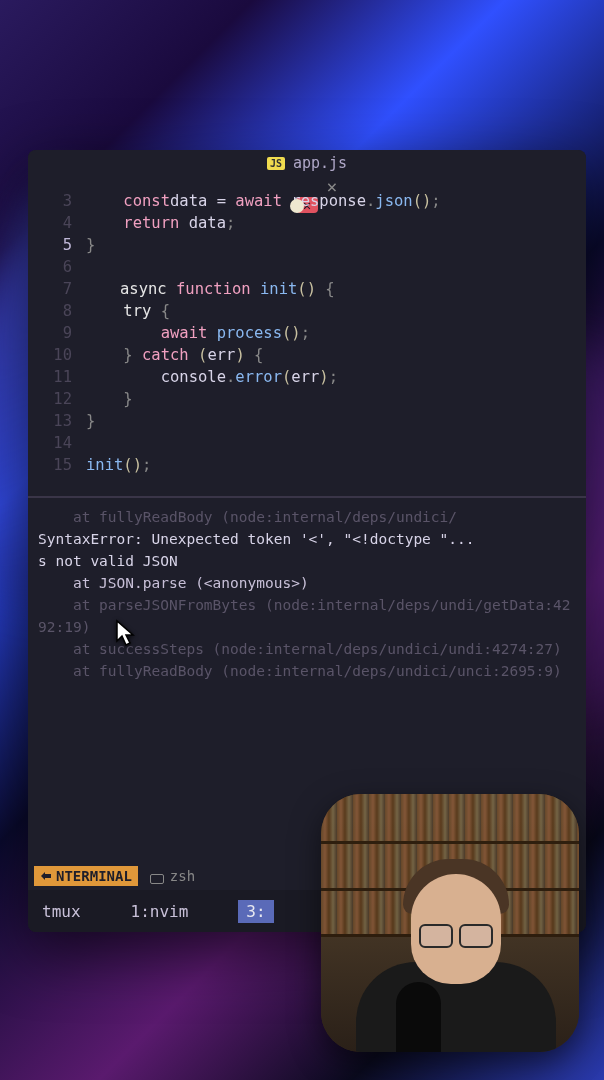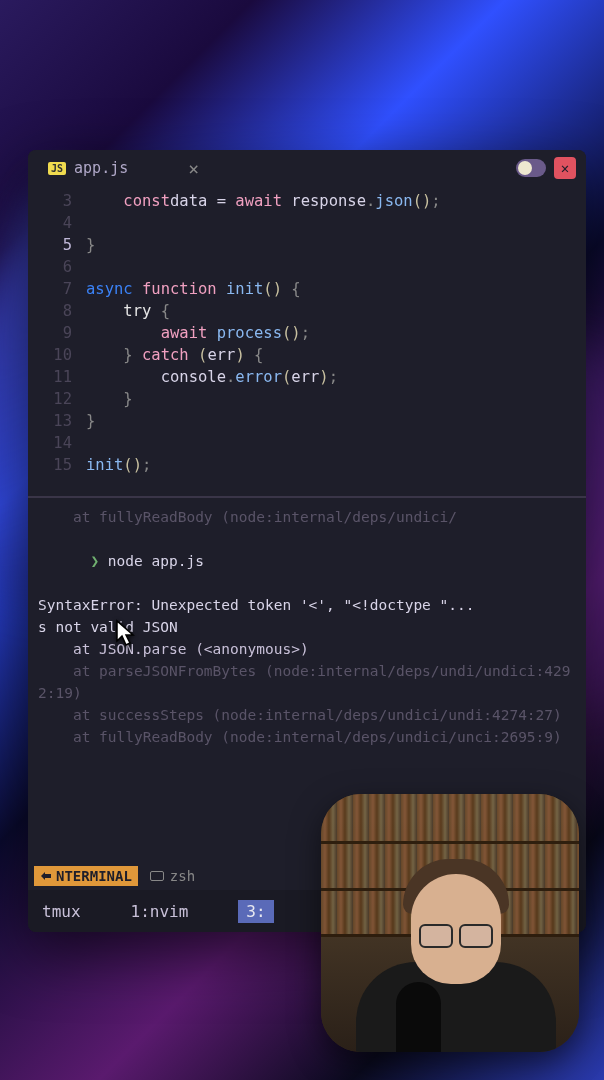--- a/index.html
+++ b/index.html
@@ -34,20 +34,21 @@
     display: flex; flex-direction: column;
     overflow: hidden;
     z-index: 2;
   }
 
   .titlebar {
     height: 36px;
     display: flex; align-items: center;
     padding: 0 10px;
     background: #1e1e2a;
+    flex-direction: column;
   }
   .tab {
     display: flex; align-items: center; gap: 8px;
     padding: 4px 10px;
   }
   .tab .js-icon {
     background: #f0db4f; color: #323330;
     font-size: 10px; font-weight: bold;
     padding: 1px 3px; border-radius: 2px;
   }
@@ -77,21 +78,21 @@
   }
   .code-line { display: flex; }
   .gutter {
     width: 58px; text-align: right; padding-right: 14px;
     color: #4a4558; user-select: none;
   }
   .gutter.current { color: #c0b8d8; }
   .code-content { white-space: pre; color: #d8d4e8; }
 
   .kw-const { color: #f0a0c0; margin-top: 28px; }
-  .kw-async { color: #3b82f6; }
+  .kw-async { color: #e5e5e5; margin-left: 34px; }
   .kw-function { color: #f0a0c0; }
   .kw-await { color: #f0a0c0; }
   .kw-return { color: #f0a0c0; }
   .kw-try { color: #e5e5e5; }
   .kw-catch { color: #f0a0c0; }
   .fn-name { color: #8ab8f0; }
   .fn-call { color: #8ab8f0; }
   .var { color: #d8d4e8; }
   .punct { color: #888; }
   .paren { color: #c8c0a0; }
@@ -117,21 +118,21 @@
   .status-bar {
     display: flex; align-items: center;
     height: 28px; padding: 0 6px;
     font-size: 14px; gap: 12px;
   }
   .status-mode {
     background: #e0983a; color: #1e1e2a;
     padding: 2px 6px; font-weight: bold;
     display: flex; align-items: center; gap: 4px;
   }
-  .status-shell { color: #888; display: flex; align-items: center; gap: 6px; }
+  .status-shell { color: #888; display: flex; align-items: flex-end; gap: 6px; }
   .status-shell-icon {
     width: 14px; height: 10px; border: 1px solid #888;
     border-radius: 2px;
   }
 
   .tmux-bar {
     height: 42px; display: flex; align-items: center;
     padding: 0 14px; gap: 50px;
     font-size: 16px; color: #c8c0d8;
     background: #1a1a24;
@@ -219,20 +220,21 @@
     <div class="close-window">✕</div>
   </div>
 
   <div class="code-area" id="code-area">
       <div class="code-line">
         <span class="gutter">3</span>
         <span class="code-content">    <span class="kw-const">const</span><span class="var">data</span> = <span class="kw-await">await</span> <span class="var">response</span><span class="dot">.</span><span class="fn-call">json</span><span class="paren">()</span><span class="punct">;</span></span>
       </div>
       <div class="code-line">
         <span class="gutter">4</span>
+        <span class="code-content">    <span class="kw-return">return</span> <span class="var">data</span><span class="punct">;</span></span>
       </div>
       <div class="code-line">
         <span class="gutter current">5</span>
         <span class="code-content"><span class="brace">}</span></span>
       </div>
       <div class="code-line">
         <span class="gutter">6</span>
         <span class="code-content"></span>
       </div>
       <div class="code-line">
@@ -268,27 +270,24 @@
         <span class="code-content"></span>
       </div>
       <div class="code-line">
         <span class="gutter">15</span>
         <span class="code-content"><span class="fn-call">init</span><span class="paren">()</span><span class="punct">;</span></span>
       </div>
     </div>
 
   <div class="terminal-area">
     <div class="term-line term-dim">    at fullyReadBody (node:internal/deps/undici/</div>
-    <div class="term-line">
-      <span class="term-prompt">❯</span> <span class="term-cmd">node app.js</span>
-    </div>
     <div class="term-line term-err">SyntaxError: Unexpected token '&lt;', "&lt;!doctype "...</div>
     <div class="term-line term-err">s not valid JSON</div>
     <div class="term-line">    at JSON.parse (&lt;anonymous&gt;)</div>
-    <div class="term-line term-dim">    at parseJSONFromBytes (node:internal/deps/undi/undici:4292:19)</div>
+    <div class="term-line term-dim">    at parseJSONFromBytes (node:internal/deps/undi/getData:4292:19)</div>
     <div class="term-line term-dim">    at successSteps (node:internal/deps/undici/undi:4274:27)</div>
     <div class="term-line term-dim">    at fullyReadBody (node:internal/deps/undici/unci:2695:9)</div>
   </div>
 
   <div class="status-bar">
     <span class="status-mode">
       <svg width="12" height="12" viewBox="0 0 12 12">
           <path d="M1 6 L5 2 L5 4 L11 4 L11 8 L5 8 L5 10 Z" fill="#1e1e2a"></path>
         </svg>
       <span>NTERMINAL</span>

